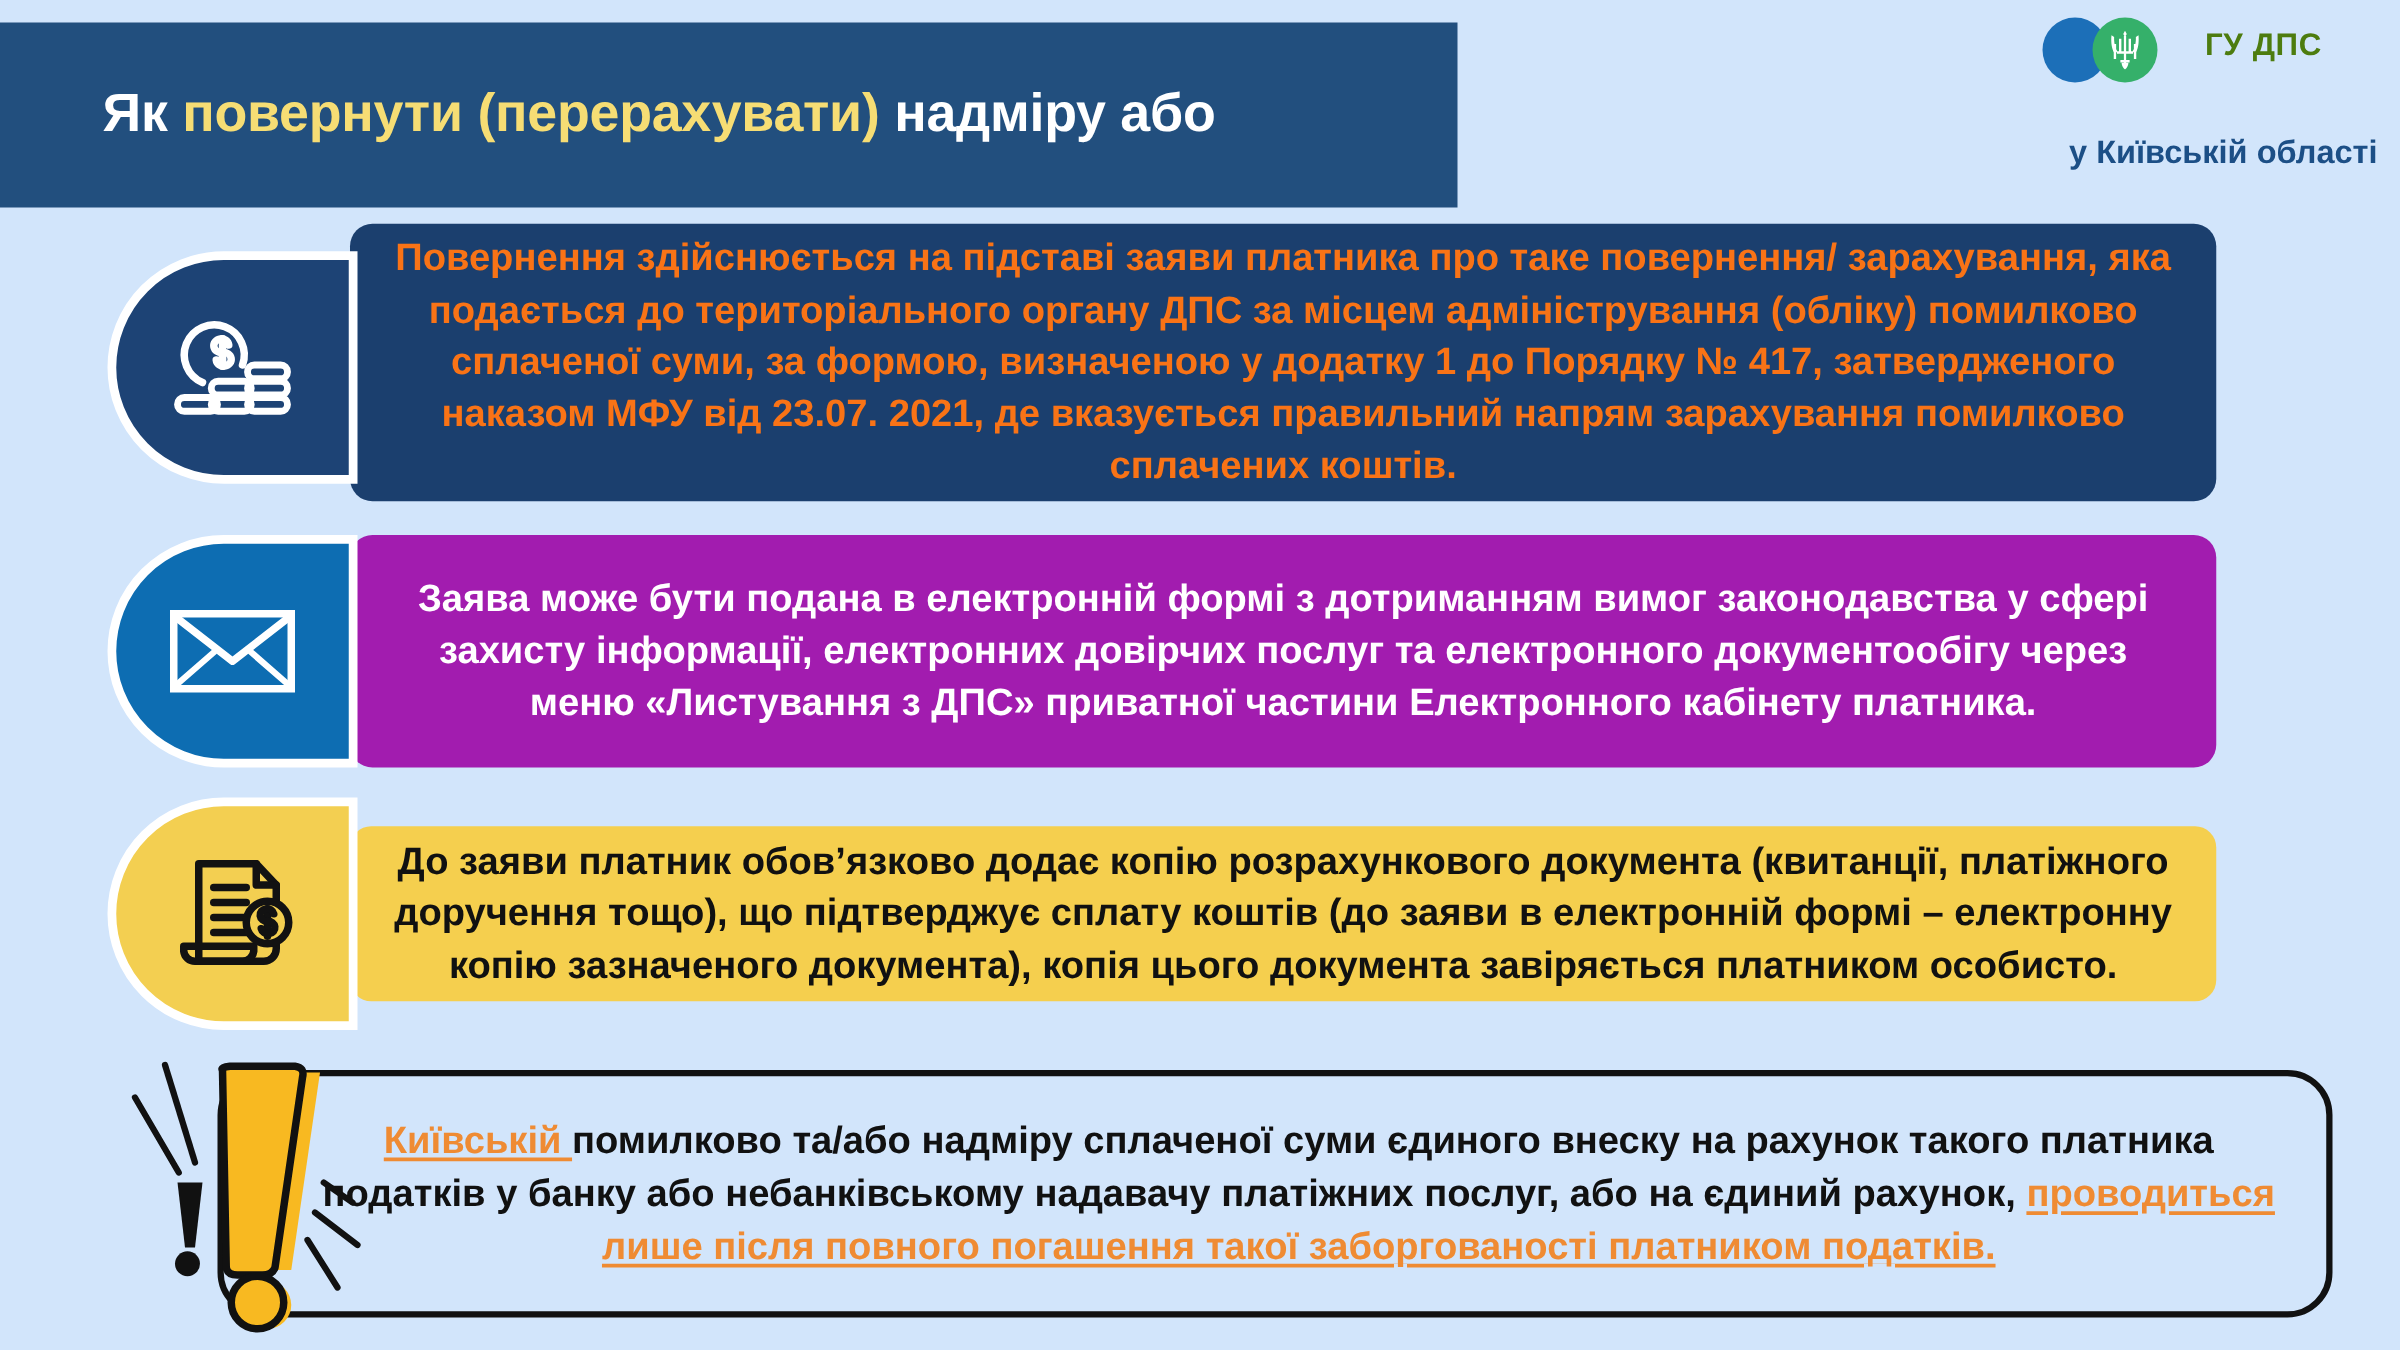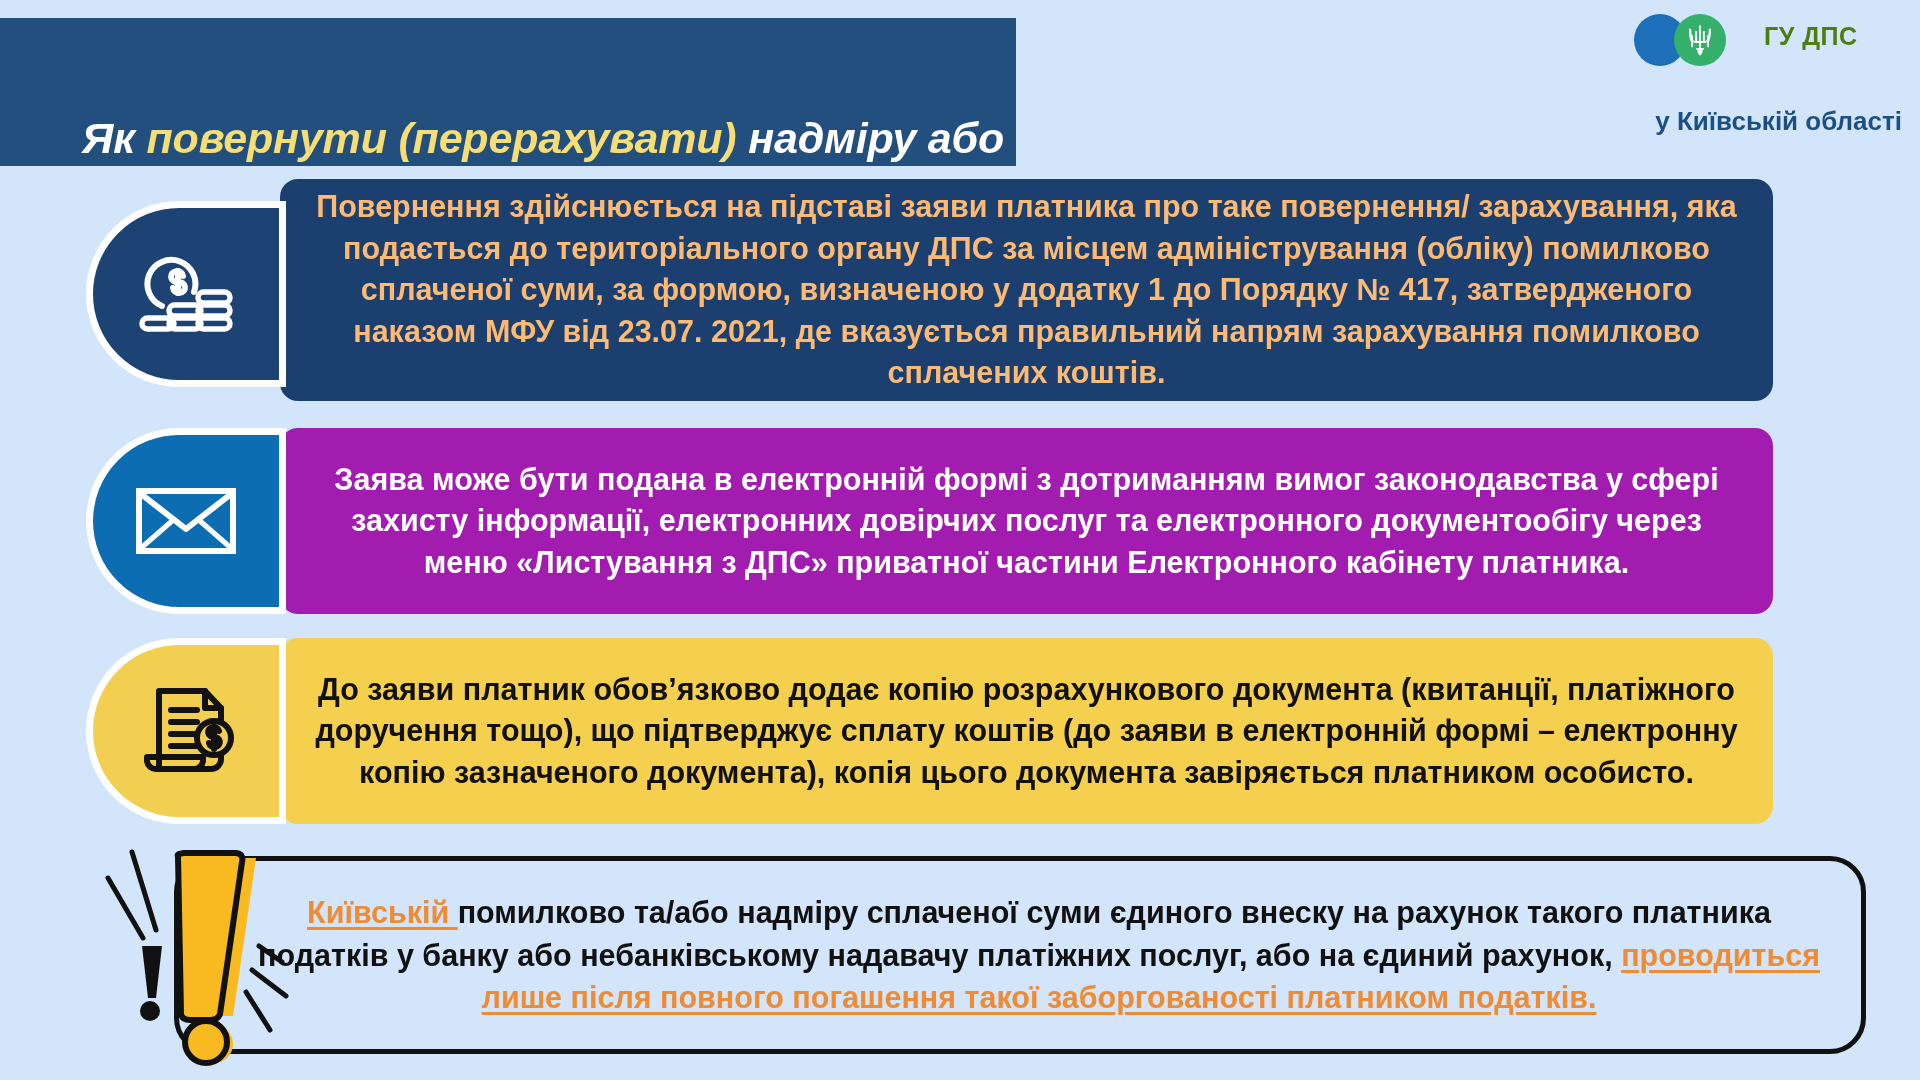--- a/index.html
+++ b/index.html
@@ -14,29 +14,28 @@
     font-family: "Liberation Sans", sans-serif;
     overflow: hidden;
     position: relative;
   }
 
   
   .header-bar {
     position: absolute;
     left: 0;
     top: 18px;
-    width: 1016px;
+    width: 1166px;
     height: 148px;
     background: #224f7e;
     display: flex;
     flex-direction: column;
-    justify-content: flex-end;
+    justify-content: center;
     padding-left: 82px;
     box-sizing: border-box;
-    font-style: italic;
   }
   .header-line {
     color: #ffffff;
     font-size: 43px;
     font-weight: bold;
     line-height: 1.28;
     white-space: nowrap;
     letter-spacing: -0.2px;
   }
   .hl-accent { color: #f6dd74; }
@@ -136,31 +135,32 @@
     font-size: 30.5px;
     font-weight: bold;
     line-height: 1.36;
   }
   .card-1 {
     width: 1493px;
     height: 222px;
     background: #1b3f6e;
     margin-top: -8px;
   }
-  .card-1 .card-text { color: #fdba74; }
+  .card-1 .card-text { color: #f97316; }
   .card-2 {
     width: 1493px;
     height: 186px;
     background: #a21caf;
   }
   .card-2 .card-text { color: #ffffff; }
   .card-3 {
     width: 1493px;
-    height: 186px;
+    height: 140px;
     background: #f5cf4e;
+    border-radius: 17px;
   }
   .card-3 .card-text { color: #111111; }
 
   
   .callout {
     position: absolute;
     left: 174px;
     top: 856px;
     width: 1692px;
     height: 198px;

